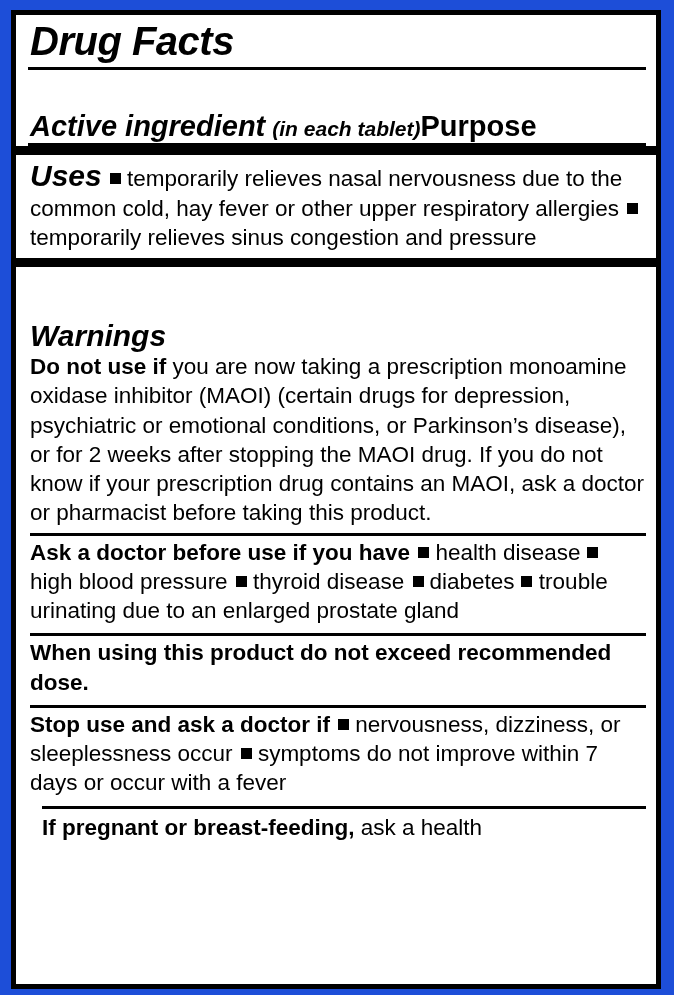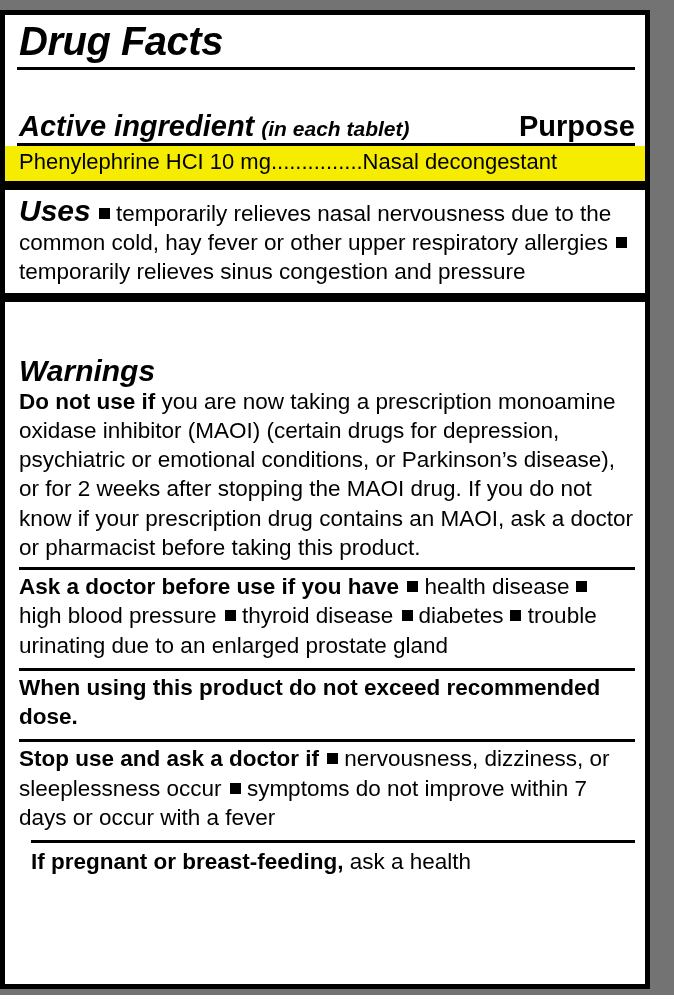--- a/index.html
+++ b/index.html
@@ -12,22 +12,22 @@
     height: 999px;
     font-family: "Liberation Sans", sans-serif;
     color: #000000;
     overflow: hidden;
   }
 
   .label {
     box-sizing: border-box;
     width: 674px;
     height: 995px;
-    padding: 10px 12px 0 0;
-    background: #737373;
+    padding: 10px 12px 0 11px;
+    background: #1d4ed8;
   }
 
   .frame {
     box-sizing: border-box;
     border: 5px solid #000000;
     width: 650px;
     height: 979px;
     padding: 0;
     background: #ffffff;
     overflow: hidden;
@@ -51,21 +51,21 @@
   .rule-thick {
     height: 9px;
     background: #000000;
     margin: 0;
   }
 
   
   .ai-header {
     display: flex;
     align-items: baseline;
-    justify-content: space-between;
+    justify-content: flex-start;
     padding: 4px 10px 2px 14px;
   }
   .ai-left {
     display: flex;
     align-items: baseline;
   }
   .ai-title {
     font-size: 29px;
     font-weight: bold;
     font-style: italic;
@@ -159,21 +159,20 @@
 
     <div class="ai-header">
       <div class="ai-left">
         <span class="ai-title">Active ingredient</span>
         <span class="ai-sub">(in each tablet)</span>
       </div>
       <div class="ai-purpose">Purpose</div>
     </div>
 
     <div class="hl-border-top"></div>
-    <div class="highlight-row">Phenylephrine HCI 10 mg...............Nasal decongestant</div>
 
     <div class="rule-thick"></div>
 
     <div class="section">
       <span class="sec-head-italic">Uses</span>
       <span class="sq"></span><span>temporarily relieves nasal nervousness due to the common cold, hay fever or other upper respiratory allergies</span>
       <span class="sq"></span><span>temporarily relieves sinus congestion and pressure</span>
     </div>
 
     <div class="rule-thick"></div>

